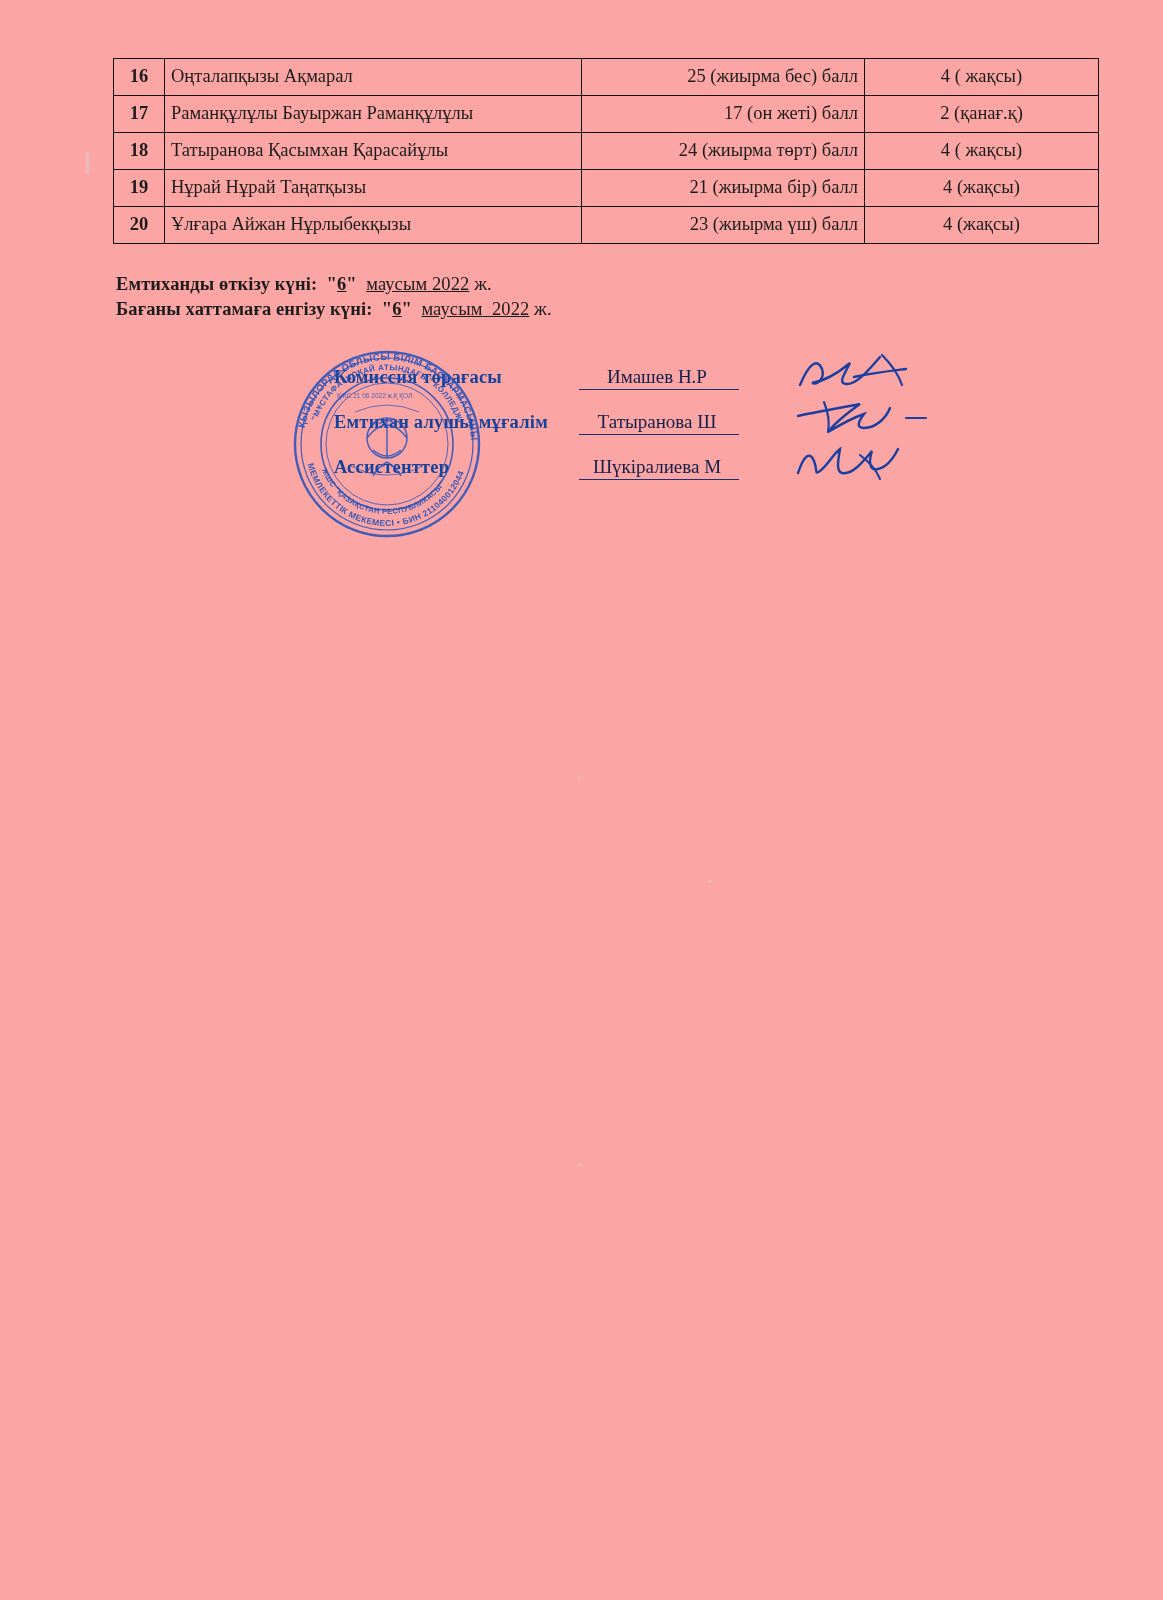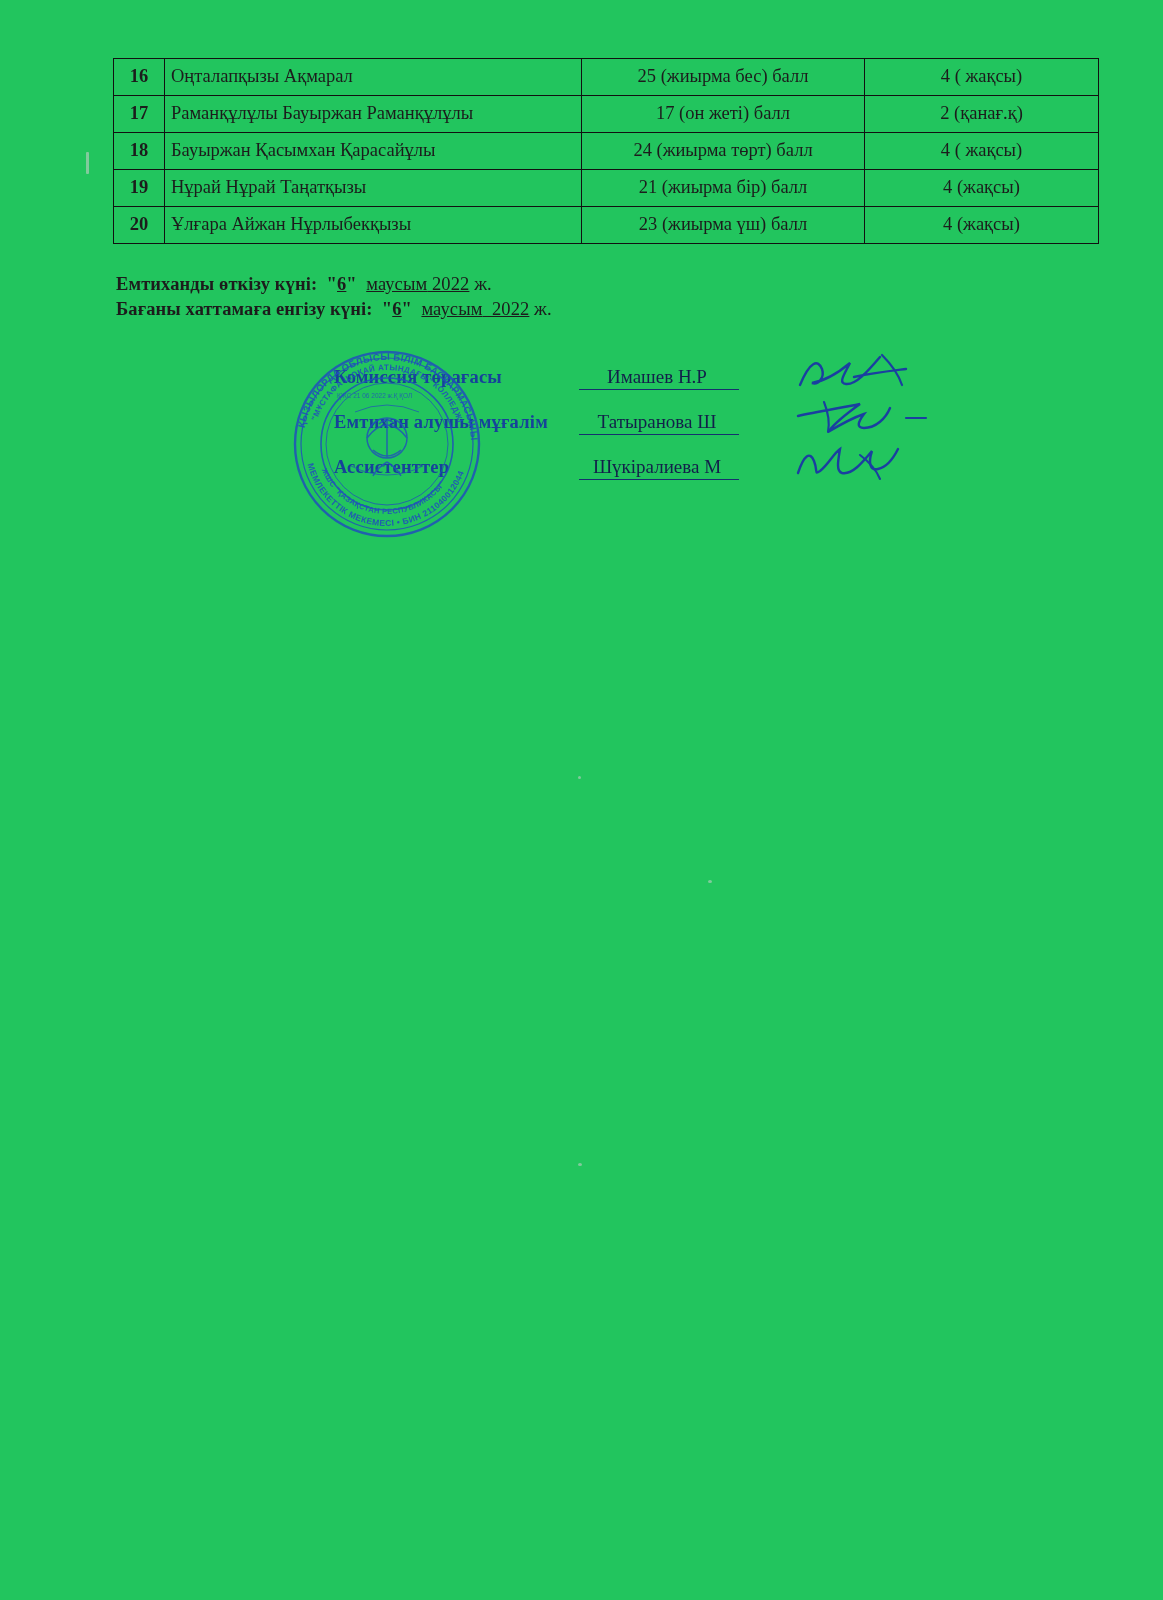--- a/index.html
+++ b/index.html
@@ -12,21 +12,21 @@
     height: 1600px;
     position: relative;
     font-family: "Liberation Serif", serif;
     color: #1c1c1c;
     overflow: hidden;
   }
 
   .page {
     position: absolute;
     inset: 0;
-    background: #22c55e;
+    background: #fca5a5;
   }
 
   
   .grades-table {
     position: absolute;
     left: 113px;
     top: 58px;
     width: 935px;
     border-collapse: collapse;
     table-layout: fixed;
@@ -46,21 +46,21 @@
     font-size: 18px;
     padding: 2px 2px;
   }
   .col-name {
     width: 404px;
     text-align: left;
     padding-left: 9px;
   }
   .col-score {
     width: 270px;
-    text-align: center;
+    text-align: right;
   }
   .col-mark {
     width: 221px;
     text-align: center;
     margin-left: 13px;
   }
 
   
   .date-block {
     position: absolute;
@@ -150,21 +150,21 @@
         <td class="col-mark">4 ( жақсы)</td>
       </tr>
       <tr>
         <td class="col-num">17</td>
         <td class="col-name">Раманқұлұлы Бауыржан Раманқұлұлы</td>
         <td class="col-score">17 (он жеті) балл</td>
         <td class="col-mark">2 (қанағ.қ)</td>
       </tr>
       <tr>
         <td class="col-num">18</td>
-        <td class="col-name">Бауыржан Қасымхан Қарасайұлы</td>
+        <td class="col-name">Татыранова Қасымхан Қарасайұлы</td>
         <td class="col-score">24 (жиырма төрт) балл</td>
         <td class="col-mark">4 ( жақсы)</td>
       </tr>
       <tr>
         <td class="col-num">19</td>
         <td class="col-name">Нұрай Нұрай Таңатқызы</td>
         <td class="col-score">21 (жиырма бір) балл</td>
         <td class="col-mark">4 (жақсы)</td>
       </tr>
       <tr>

